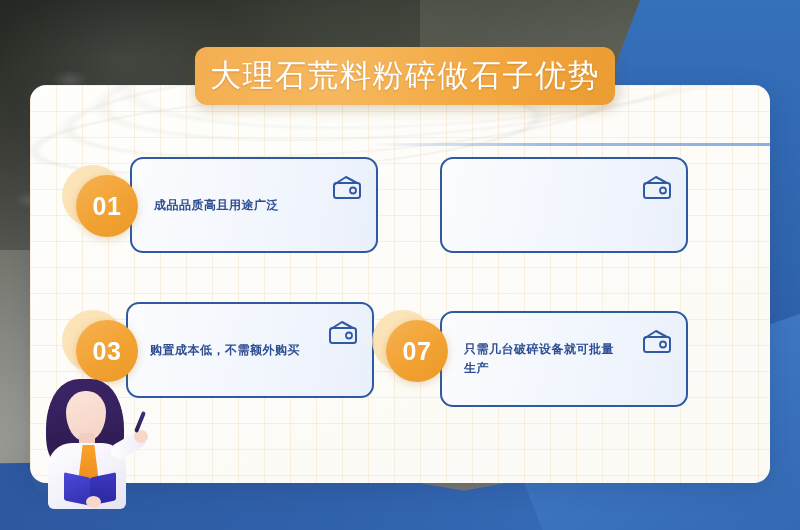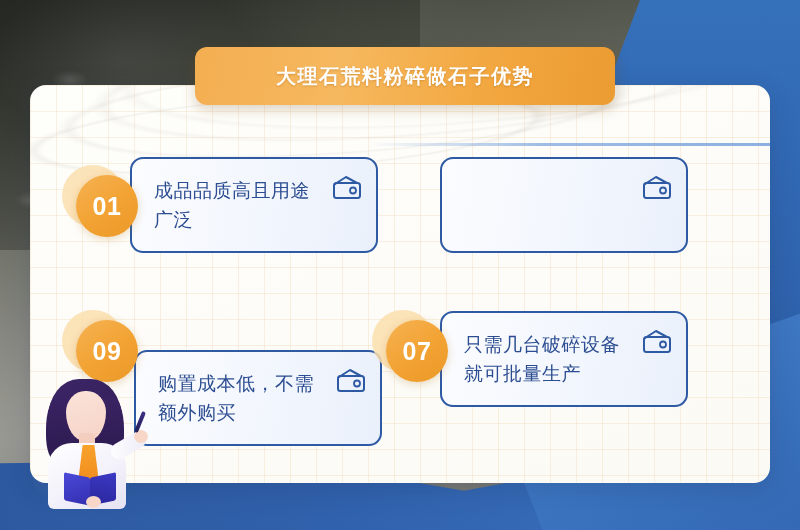--- a/index.html
+++ b/index.html
@@ -109,48 +109,48 @@
   
   .banner{
     position:absolute; left:195px; top:47px; width:420px; height:58px;
     background:linear-gradient(100deg,#f4ae52 0%, #f6b85e 35%, #f2a63e 72%, #eb9c32 100%);
     border-radius:12px;
     box-shadow:0 4px 14px rgba(120,70,10,.25);
     display:flex; align-items:center; justify-content:center;
   }
   .banner-text{
     color:#ffffff;
-    font-size:20px;
-    font-weight:bold;
+    font-size:31px;
+    font-weight:normal;
     letter-spacing:1.5px;
     white-space:nowrap;
     text-shadow:0 1px 2px rgba(150,90,15,.35);
   }
 
   
   .cards{
     position:absolute; left:0; top:0; width:740px; height:398px;
   }
   .card{
     position:absolute;
     width:248px; height:96px;
     background:linear-gradient(100deg,#fbfcfe 0%, #f2f6fd 55%, #eaf0fb 100%);
     border:2px solid #2e5aa4;
     border-radius:13px;
     display:flex; align-items:center;
   }
   .card.c1{ left:100px; top:72px; }
   .card.c2{ left:410px; top:72px; }
-  .card.c3{ left:104px; top:217px;margin-top:48px; }
+  .card.c3{ left:96px; top:217px; }
   .card.c4{ left:410px; top:226px; }
 
   .card-text{
     color:#2c4d91;
-    font-size:19px;
-    font-weight:normal;
+    font-size:12px;
+    font-weight:bold;
     line-height:1.55;
     letter-spacing:.5px;
     padding-left:22px;
     width:182px;
   }
 
   .wallet-icon{
     position:absolute; right:12px; top:16px;
     width:32px; height:26px;
   }
@@ -322,21 +322,21 @@
     <div class="badge-ghost"></div>
     <div class="badge-main">
       <span class="badge-num">01</span>
     </div>
   </div>
 
 
   <div class="badge b3">
     <div class="badge-ghost"></div>
     <div class="badge-main">
-      <span class="badge-num">09</span>
+      <span class="badge-num">03</span>
     </div>
   </div>
 
   <div class="badge b4">
     <div class="badge-ghost"></div>
     <div class="badge-main">
       <span class="badge-num">07</span>
     </div>
   </div>
 

